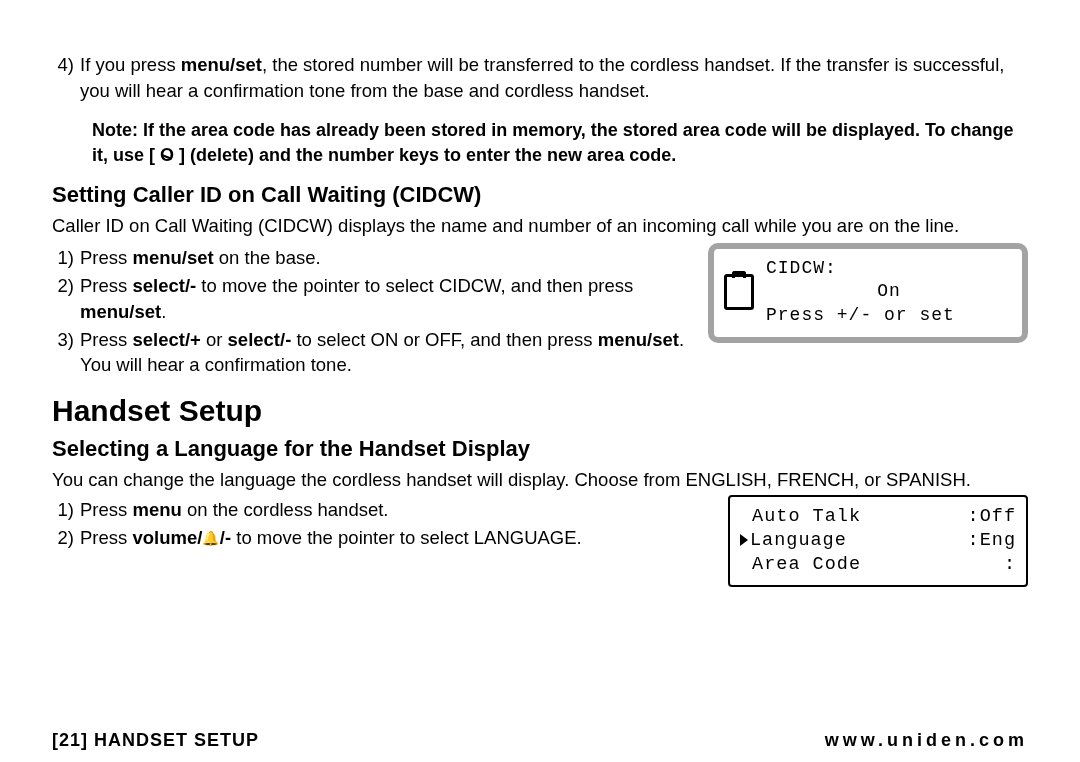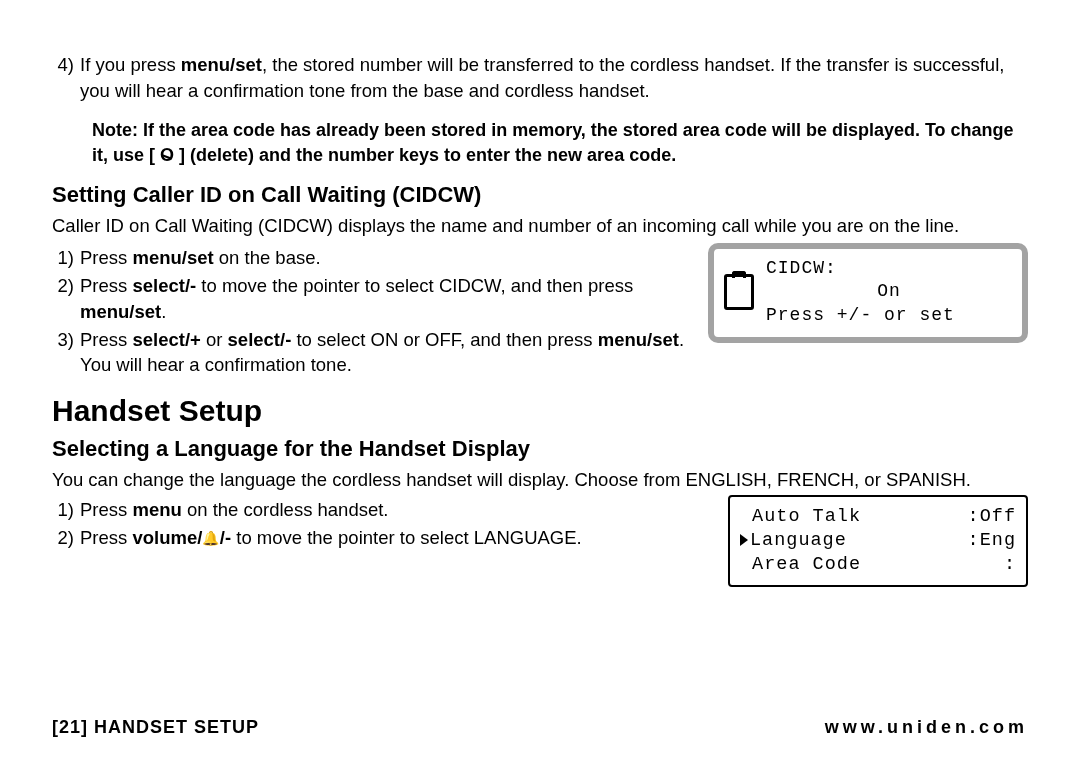--- a/index.html
+++ b/index.html
@@ -69,21 +69,21 @@
     font-family: "Courier New", monospace;
     letter-spacing: 1px;
     font-size: 18.5px;
     line-height: 1.3;
     width: 300px;
     flex-shrink: 0;
   }
   .lcd2 .menu-row { display: flex; justify-content: space-between; white-space: pre; }
   .footer {
     position: absolute;
-    bottom: 22px;
+    bottom: 9px;
     left: 52px;
     right: 52px;
     display: flex;
     justify-content: space-between;
     font-weight: bold;
     font-size: 18px;
     letter-spacing: 1px;
   }
   .footer .url { letter-spacing: 4px; font-weight: bold; }
   b.kw { font-weight: bold; }

